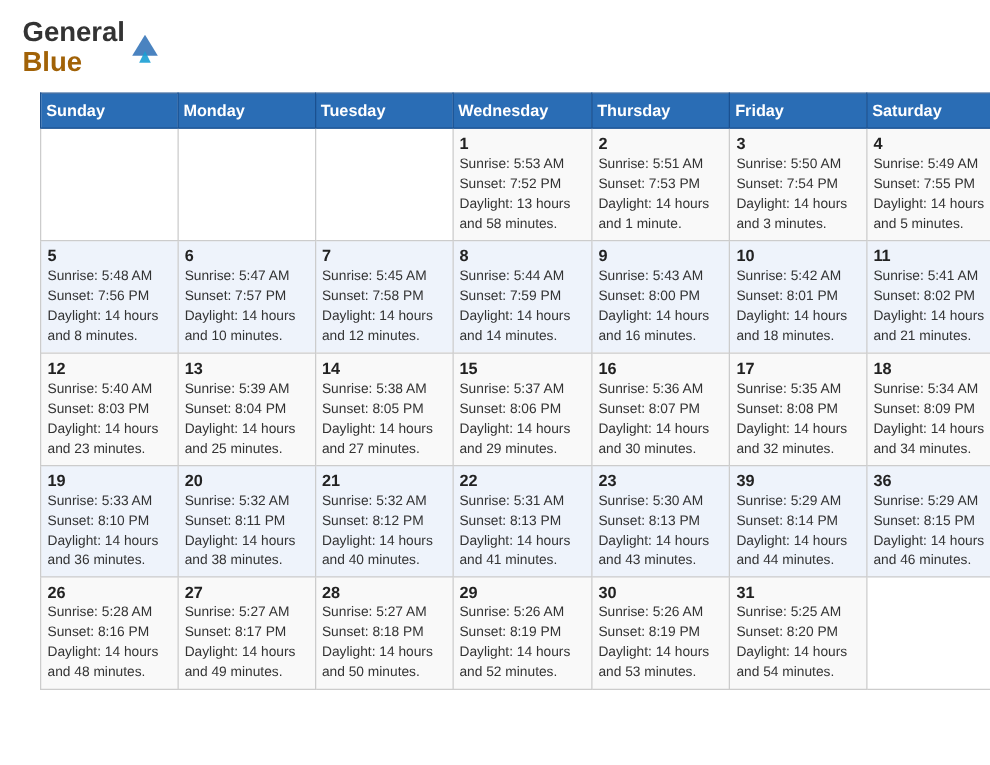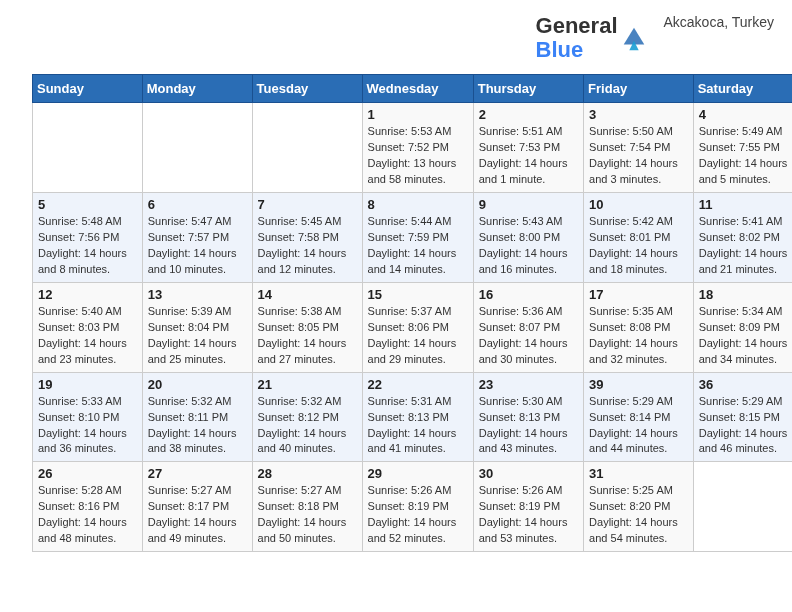--- a/index.html
+++ b/index.html
@@ -5,37 +5,37 @@
     * { box-sizing: border-box; margin: 0; padding: 0; }
     body {
       font-family: Arial, sans-serif;
       background: #fff;
       width: 792px;
       min-height: 612px;
       padding: 10px;
     }
     .header {
       display: flex;
-      justify-content: flex-end;
+      justify-content: space-between;
       align-items: flex-start;
       margin-bottom: 8px;
       padding: 4px 8px;
       gap: 16px;
     }
     .logo {
       display: flex;
       align-items: center;
     }
     .logo-text {
       font-size: 22px;
       font-weight: bold;
       line-height: 1.1;
     }
     .logo-general { color: #333; }
-    .logo-blue { color: #3b82f6; }
+    .logo-blue { color: #a16207; }
     .logo-icon {
       width: 28px;
       height: 28px;
       margin-left: 2px;
     }
     .title-block {
       text-align: right;
     }
     .month-year {
       font-size: 32px;
@@ -103,21 +103,20 @@
           <span class="logo-blue">Blue</span>
         </span>
         <svg class="logo-icon" viewBox="0 0 30 30" xmlns="http://www.w3.org/2000/svg">
           <polygon points="4,22 15,4 26,22" fill="#2a6db5" opacity="0.85"></polygon>
           <polygon points="10,28 20,28 15,18" fill="#1a9ed4" opacity="0.9"></polygon>
         </svg>
       </div>
     </div>
   </div>
   <div class="title-block">
-    <div class="location">Akcakoca, Turkey</div>
   </div>
 </div>
 
 <table class="calendar">
   <thead>
     <tr id="header-row">
         <th>Sunday</th>
         <th>Monday</th>
         <th>Tuesday</th>
         <th>Wednesday</th>

